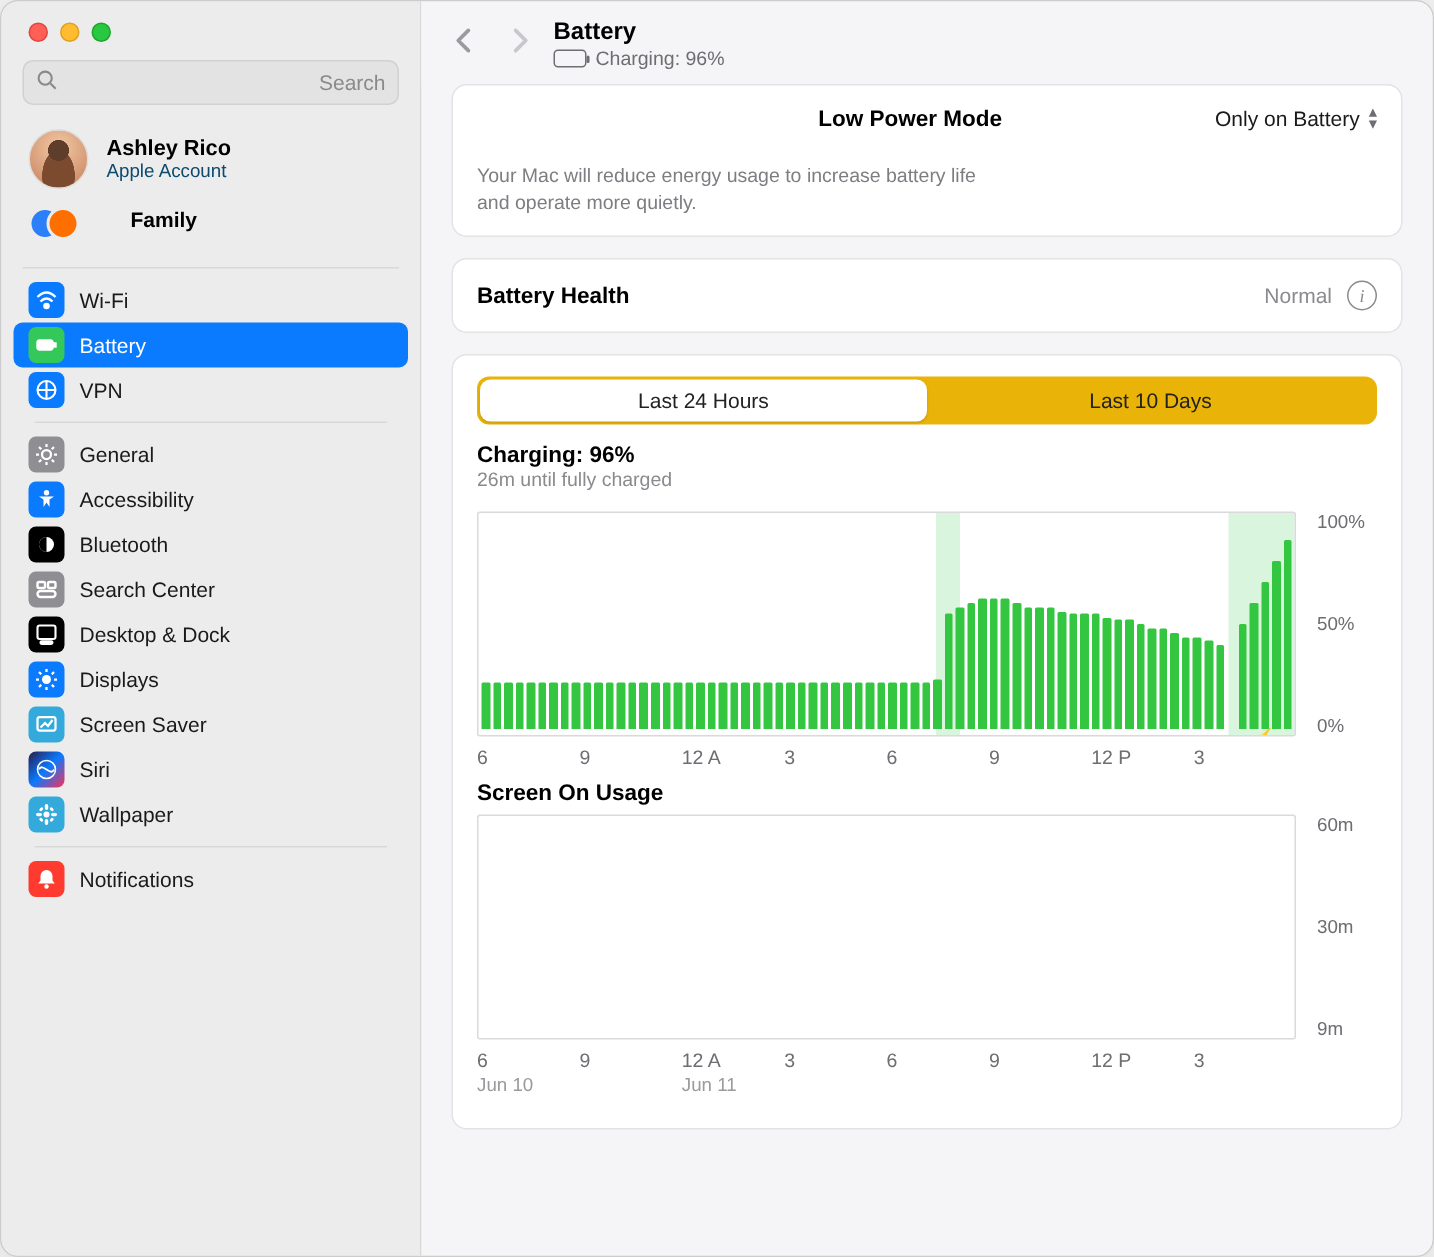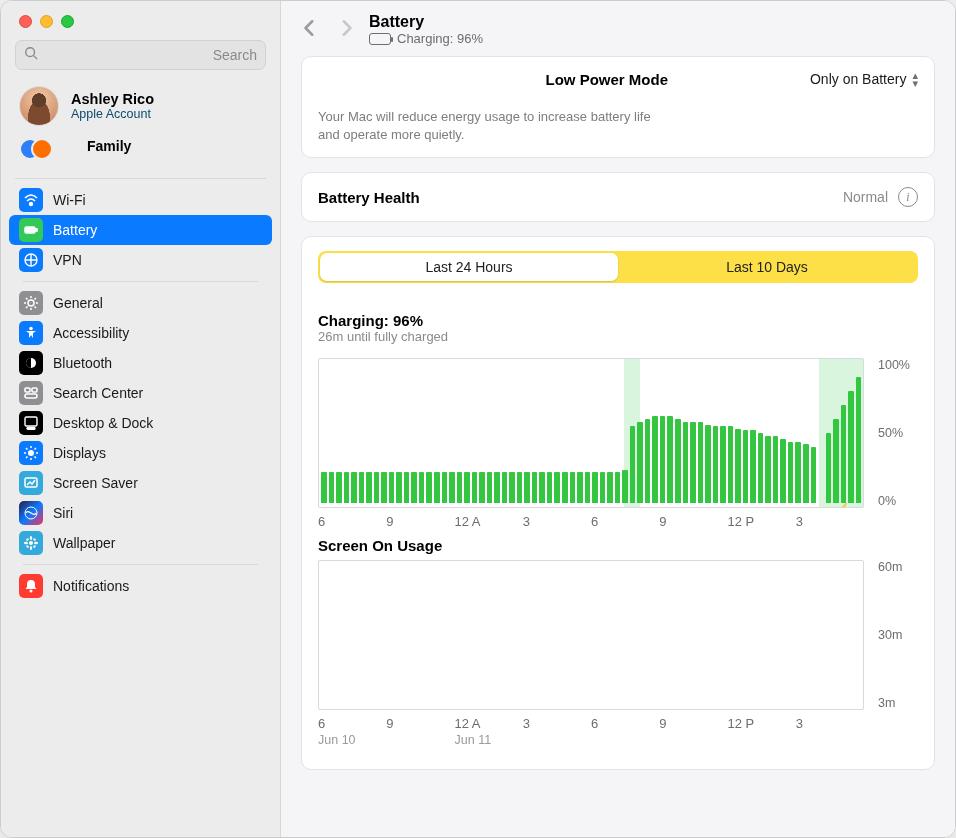--- a/index.html
+++ b/index.html
@@ -132,21 +132,21 @@
   .bh-row{ display:flex; align-items:center; justify-content:space-between;}
   .bh-title{ font-weight:700; font-size:15px;}
   .bh-right{ display:flex; align-items:center; gap:10px; color:#8a8a8f; font-size:14px;}
   .info-circ{
     width:20px; height:20px; border:1.5px solid #8a8a8f; border-radius:50%;
     display:flex; align-items:center; justify-content:center; font-family: Georgia, serif; font-style:italic; font-size:12px;
   }
 
   
   .seg{
-    display:flex; background:#fde047; border-radius:8px; padding:2px; margin-bottom:29px;
+    display:flex; background:#eab308; border-radius:8px; padding:2px; margin-bottom:12px;
   }
   .seg .opt{
     flex:1; text-align:center; font-size:14px; padding:6px 0; border-radius:7px; color:#222;
     cursor:default;
   }
   .seg .opt.active{ background:#fff; box-shadow:0 1px 2px rgba(0,0,0,0.15); font-weight:500;}
   .charge-head{ font-weight:600; font-size:15px;}
   .charge-sub{ font-size:13px; color:#8a8a8f; margin-bottom:14px;}
   .chart-title{ font-weight:700; font-size:15px; margin: 4px 0 6px;}
   .chart-row{ display:flex; gap:10px; align-items:stretch; }
@@ -545,21 +545,21 @@
                   <div style="flex: 1 1 0%; display: flex; align-items: flex-end; justify-content: center;"></div>
                   <div style="flex: 1 1 0%; display: flex; align-items: flex-end; justify-content: center;"></div>
                   <div style="flex: 1 1 0%; display: flex; align-items: flex-end; justify-content: center;"></div>
                   <div style="flex: 1 1 0%; display: flex; align-items: flex-end; justify-content: center;"></div>
                   <div style="flex: 1 1 0%; display: flex; align-items: flex-end; justify-content: center;"></div>
                 </div>
             </div>
             <div class="y-labels" id="y1">
                 <div>60m</div>
                 <div>30m</div>
-                <div>3m</div>
+                <div>9m</div>
               </div>
           </div>
           <div class="x-labels" id="x1">
               <span>6</span>
               <span>9</span>
               <span>12 A</span>
               <span>3</span>
               <span>6</span>
               <span>9</span>
               <span>12 P</span>

